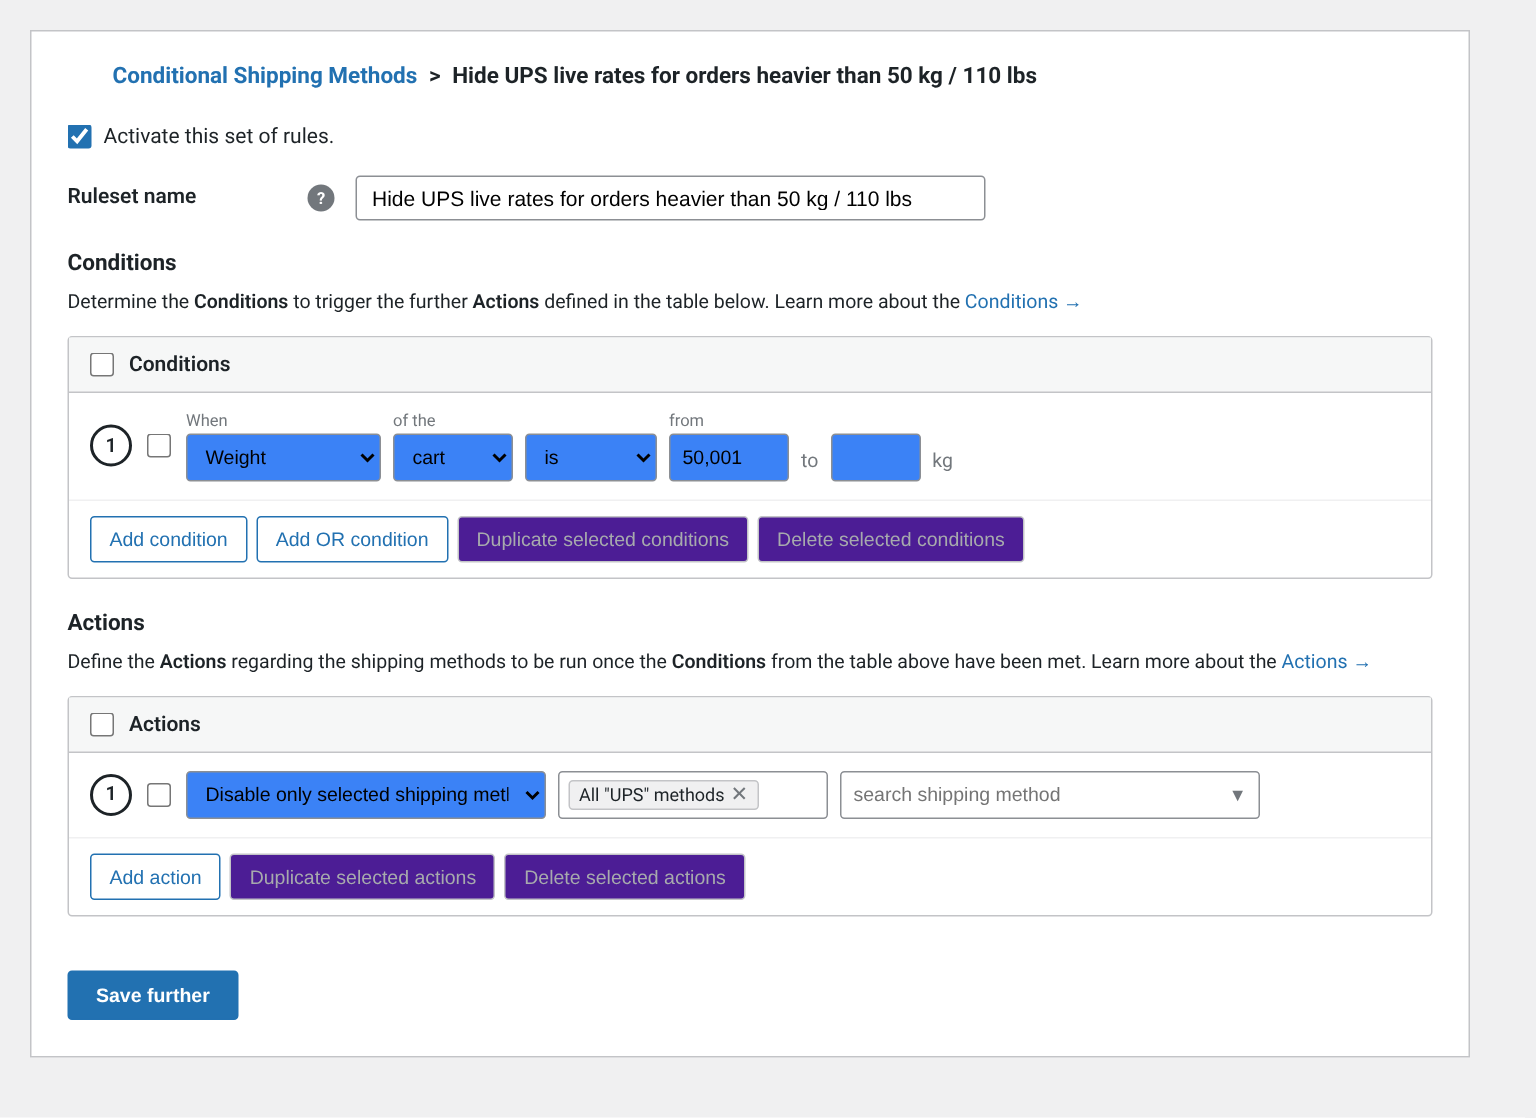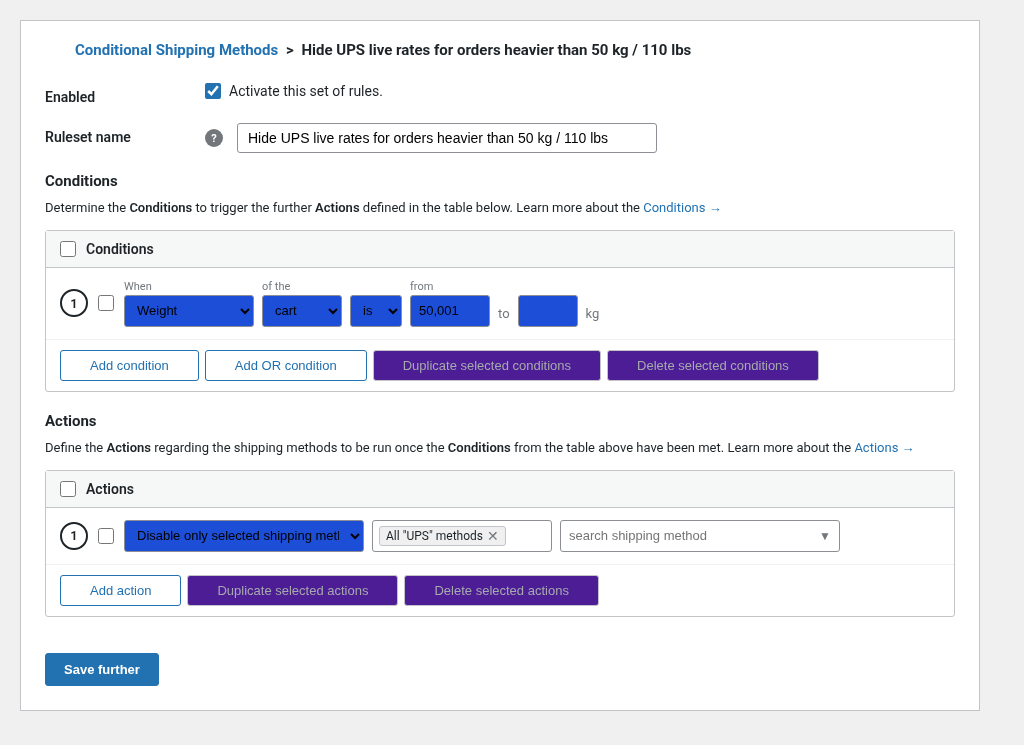--- a/index.html
+++ b/index.html
@@ -139,46 +139,46 @@
     }
     .field-group label {
       font-size: 11px;
       color: #72777c;
     }
     select, .text-input {
       padding: 5px 8px;
       border: 1px solid #8c8f94;
       border-radius: 3px;
       font-size: 13px;
-      background: #1d4ed8;
+      background: #3b82f6;
       height: 32px;
     }
     .select-weight { width: 130px; }
     .select-cart { width: 80px; }
-    .select-is { width: 52px; }
+    .select-is { width: 88px; }
     .input-from { width: 80px; }
     .input-to { width: 60px; }
     .unit-label {
       font-size: 13px;
       color: #72777c;
       padding-bottom: 6px;
     }
     .to-label {
       font-size: 13px;
       color: #72777c;
       padding-bottom: 6px;
     }
 
     .action-buttons {
       display: flex;
       gap: 6px;
       padding: 10px 14px;
     }
     .btn {
-      padding: 5px 29px;
+      padding: 5px 12px;
       border-radius: 3px;
       font-size: 13px;
       cursor: pointer;
       border: 1px solid;
       font-weight: 400;
       line-height: 1.5;
     }
     .btn-primary-outline {
       background: #fff;
       border-color: #2271b1;
@@ -279,21 +279,20 @@
 
   
   <div class="breadcrumb">
     <a>Conditional Shipping Methods</a>
     <span class="separator">&gt;</span>
     <span>Hide UPS live rates for orders heavier than 50 kg / 110 lbs</span>
   </div>
 
   
   <div class="field-row">
-    <div class="field-label">Enabled</div>
     <div class="field-value">
       <input type="checkbox" class="checkbox-enabled" checked="" style="">
       <span>Activate this set of rules.</span>
     </div>
   </div>
 
   
   <div class="field-row">
     <div class="field-label">Ruleset name</div>
     <div class="field-value">

